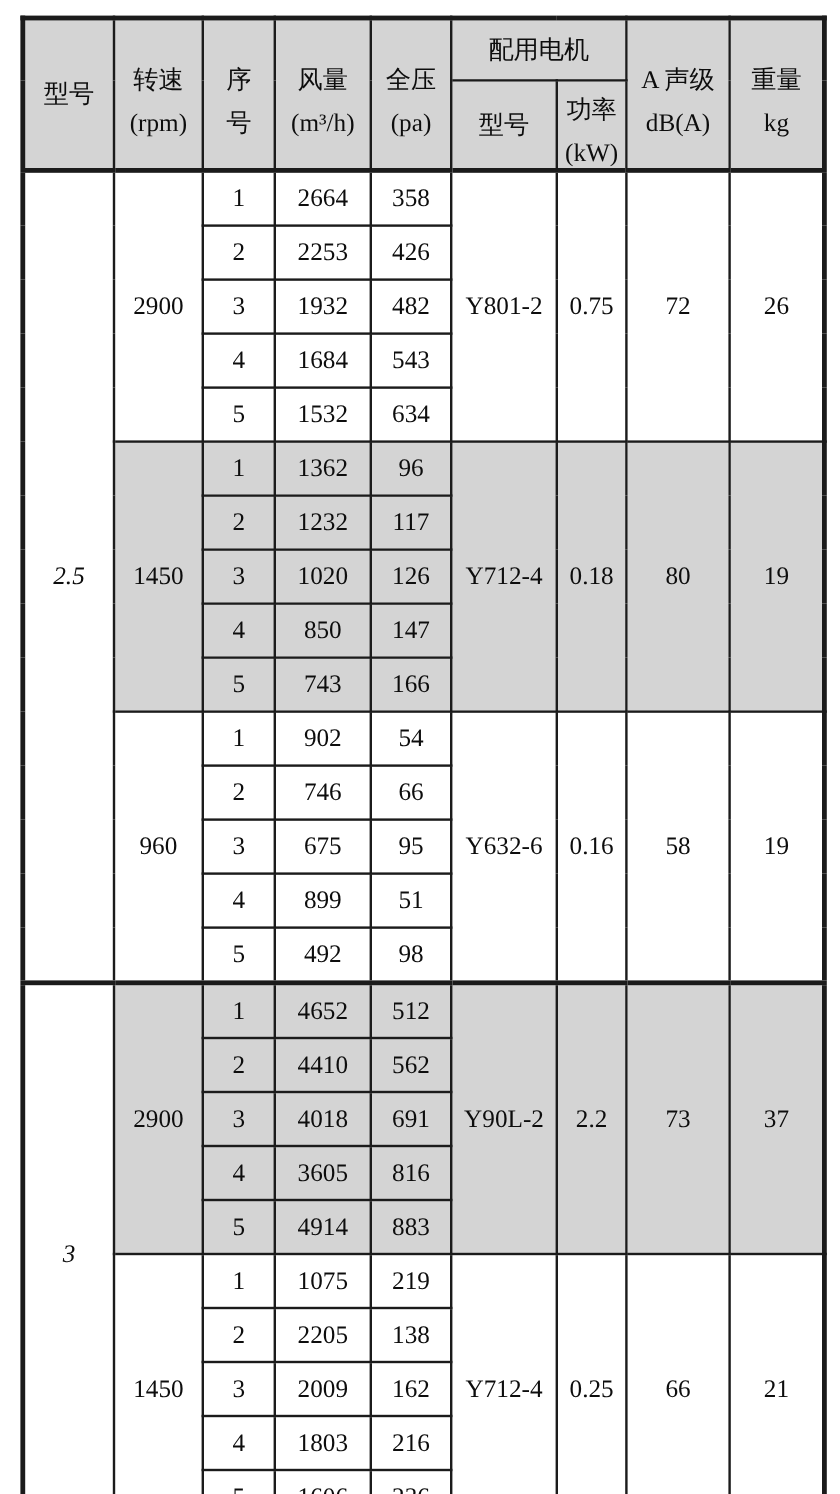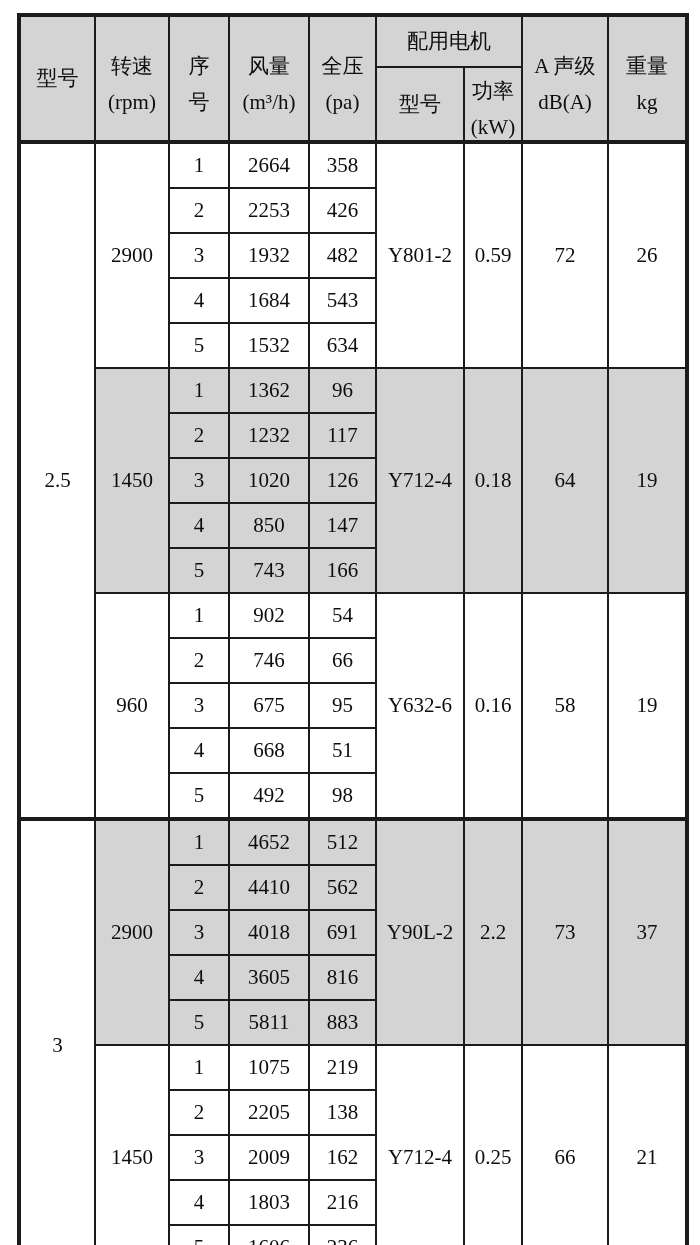--- a/index.html
+++ b/index.html
@@ -34,21 +34,21 @@
   .spec thead tr.h1 { height: 52px; }
   .spec thead tr.h2 { height: 70px; }
   .hb { border-bottom-width: 4px !important; }
   .spec tbody td {
     height: 43px;
     font-size: 21px;
     background: #ffffff;
   }
   .spec tbody td.shaded { background: #d4d4d4; }
   .spec tbody td.model-sep { border-top-width: 4px !important; }
-  .td-model { font-size: 22px; }
+  .td-model { font-size: 22px; font-style: italic; }
   .hline { display: block; margin-top: 11px; }
 </style>
 </head>
 <body>
 
 <div class="page">
   <table class="spec">
     <colgroup>
       <col style="width:76px">
         <col style="width:74px">
@@ -98,21 +98,21 @@
       </tr>
     </thead>
     <tbody>
         <tr>
           <td rowspan="15" class="td-model">2.5</td>
           <td rowspan="5" class="td-rpm">2900</td>
           <td class="td-seq">1</td>
           <td class="td-airflow">2664</td>
           <td class="td-pressure">358</td>
           <td rowspan="5" class="td-motor">Y801-2</td>
-          <td rowspan="5" class="td-power">0.59</td>
+          <td rowspan="5" class="td-power">0.75</td>
           <td rowspan="5" class="td-noise">72</td>
           <td rowspan="5" class="td-weight">26</td>
         </tr>
         <tr>
           <td class="td-seq">2</td>
           <td class="td-airflow">2253</td>
           <td class="td-pressure">426</td>
         </tr>
         <tr>
           <td class="td-seq">3</td>
@@ -129,21 +129,21 @@
           <td class="td-airflow">1532</td>
           <td class="td-pressure">634</td>
         </tr>
         <tr>
           <td rowspan="5" class="td-rpm shaded">1450</td>
           <td class="td-seq shaded">1</td>
           <td class="td-airflow shaded">1362</td>
           <td class="td-pressure shaded">96</td>
           <td rowspan="5" class="td-motor shaded">Y712-4</td>
           <td rowspan="5" class="td-power shaded">0.18</td>
-          <td rowspan="5" class="td-noise shaded">64</td>
+          <td rowspan="5" class="td-noise shaded">80</td>
           <td rowspan="5" class="td-weight shaded">19</td>
         </tr>
         <tr>
           <td class="td-seq shaded">2</td>
           <td class="td-airflow shaded">1232</td>
           <td class="td-pressure shaded">117</td>
         </tr>
         <tr>
           <td class="td-seq shaded">3</td>
           <td class="td-airflow shaded">1020</td>
@@ -174,21 +174,21 @@
           <td class="td-airflow">746</td>
           <td class="td-pressure">66</td>
         </tr>
         <tr>
           <td class="td-seq">3</td>
           <td class="td-airflow">675</td>
           <td class="td-pressure">95</td>
         </tr>
         <tr>
           <td class="td-seq">4</td>
-          <td class="td-airflow">668</td>
+          <td class="td-airflow">899</td>
           <td class="td-pressure">51</td>
         </tr>
         <tr>
           <td class="td-seq">5</td>
           <td class="td-airflow">492</td>
           <td class="td-pressure">98</td>
         </tr>
         <tr>
           <td rowspan="10" class="td-model model-sep">3</td>
           <td rowspan="5" class="td-rpm shaded model-sep">2900</td>
@@ -210,21 +210,21 @@
           <td class="td-airflow shaded">4018</td>
           <td class="td-pressure shaded">691</td>
         </tr>
         <tr>
           <td class="td-seq shaded">4</td>
           <td class="td-airflow shaded">3605</td>
           <td class="td-pressure shaded">816</td>
         </tr>
         <tr>
           <td class="td-seq shaded">5</td>
-          <td class="td-airflow shaded">5811</td>
+          <td class="td-airflow shaded">4914</td>
           <td class="td-pressure shaded">883</td>
         </tr>
         <tr>
           <td rowspan="5" class="td-rpm">1450</td>
           <td class="td-seq">1</td>
           <td class="td-airflow">1075</td>
           <td class="td-pressure">219</td>
           <td rowspan="5" class="td-motor">Y712-4</td>
           <td rowspan="5" class="td-power">0.25</td>
           <td rowspan="5" class="td-noise">66</td>

